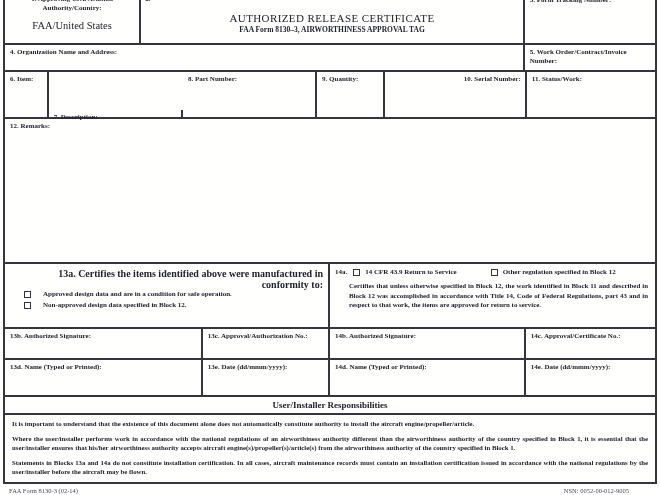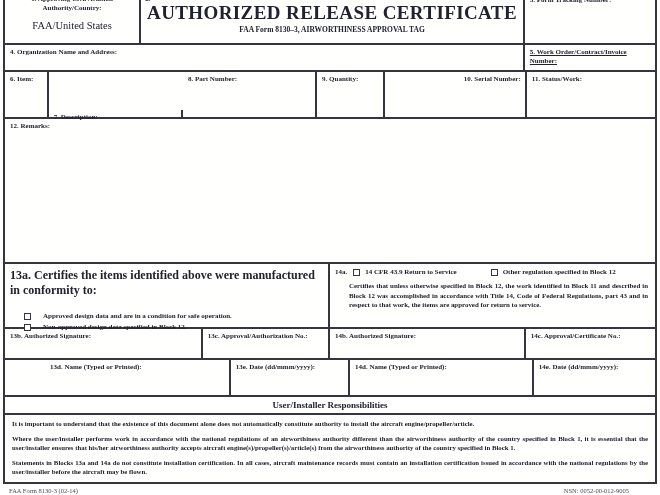--- a/index.html
+++ b/index.html
@@ -11,39 +11,39 @@
   }
   .tbl {
     position:absolute; left:3px; top:0; width:654px;
     border-left:2px solid #34353f; border-right:2px solid #34353f;
     background:#fffffe;
   }
   .row { display:flex; border-bottom:2px solid #34353f; position:relative; }
   .cell { position:relative; border-right:2px solid #34353f; }
   .cell:last-child { border-right:none; }
   .lbl { font-weight:bold; font-size:7px; line-height:9px; padding:3px 4px 0 5px; }
-  .lbl-inline { font-weight:bold; font-size:12px; }
+  .lbl-inline { font-weight:bold; font-size:10px;text-align:right; }
 
   
   .rowA { height:45px; overflow:hidden; }
   .rowA .inner { margin-top:-7px; height:52px; display:flex; width:100%; }
   .cell-b1 { width:137px; text-align:center; }
   .b1-label { font-weight:bold; font-size:7px; line-height:9px; padding-top:2px; }
   .b1-value { font-size:10.5px; margin-top:7px; }
   .cell-b2 { width:386px; text-align:center; }
   .b2-num { position:absolute; top:2px; left:4px; font-weight:bold; font-size:7px; }
-  .b2-title { font-weight:bold; font-size:19px; letter-spacing:0.4px; margin-top:9px; white-space:nowrap; }
+  .b2-title { font-weight:normal; font-size:11px; letter-spacing:0.4px; margin-top:19px; white-space:nowrap; }
   .b2-sub { font-weight:bold; font-size:7.5px; margin-top:1px; }
   .cell-b3 { width:131px; }
 
   
   .rowB { height:27px; }
   .cell-b4 { width:523px; }
   .cell-b5 { width:131px; }
-  .cell-b5 .lbl { padding-right:2px;text-decoration:underline; }
+  .cell-b5 .lbl { padding-right:2px; }
 
   
   .rowC { height:47px; }
   .c6{width:44px;} .c7{width:135px;margin-top:38px;} .c8{width:135px;} .c9{width:68px;} .c10{width:143px;text-align:right;} .c11{width:129px;}
 
   
   .rowD { height:145px; }
 
   
   .rowE { height:65px; }
@@ -52,21 +52,21 @@
   .cb { width:7px; height:7px; border:1px solid #34353f; background:#fff; display:inline-block; flex:none; }
   .cbline .cbtext { font-weight:bold; font-size:7px; margin-left:12px; }
   .line14 { display:flex; align-items:center; }
   .line14 .num { font-weight:bold; font-size:7px; margin-right:6px; }
   .line14 .cbtext { font-weight:bold; font-size:7px; margin-left:5px; }
   .sp40 { width:34px; flex:none; }
   .certp { font-weight:bold; font-size:6.9px; line-height:9.5px; margin:5px 2px 0 14px; text-align:justify; }
 
   
   .rowF { height:31px; }
-  .rowG { height:37px;padding-left:40px; }
+  .rowG { height:37px; }
   .f1{width:199px;} .f2{width:128px;} .f3{width:197px;} .f4{width:130px;}
 
   
   .rowH { height:18px; text-align:center; }
   .rowH .hdr { font-weight:bold; font-size:9px; line-height:16px; }
 
   
   .rowI { height:69px; display:block; padding:4px 7px 0 7px; }
   .para { font-weight:bold; font-size:6.8px; line-height:9.5px; text-align:justify; margin-bottom:5px; }
 
@@ -132,21 +132,21 @@
 
   <div class="row rowD">
     <div class="cell" style="width:100%">
       <div class="lbl">12. Remarks:</div>
     </div>
   </div>
 
   <div class="row rowE">
     <div class="cell cell-13a">
       <div class="lbl-inline">13a. Certifies the items identified above were manufactured in conformity to:</div>
-      <div class="cbline" style="margin-top:14px;">
+      <div class="cbline" style="margin-top:0;">
         <span class="cb"></span>
         <span class="cbtext">Approved design data and are in a condition for safe operation.</span>
       </div>
       <div class="cbline" style="margin-top:3px;">
         <span class="cb"></span>
         <span class="cbtext">Non-approved design data specified in Block 12.</span>
       </div>
     </div>
     <div class="cell cell-14a">
       <div class="line14">

